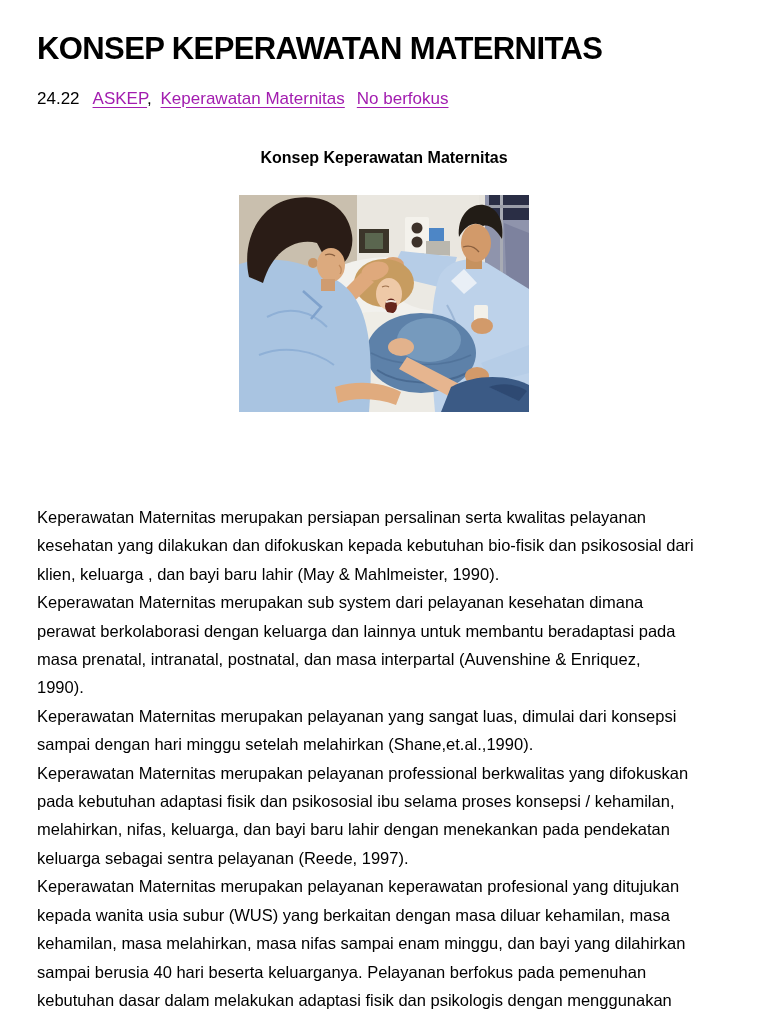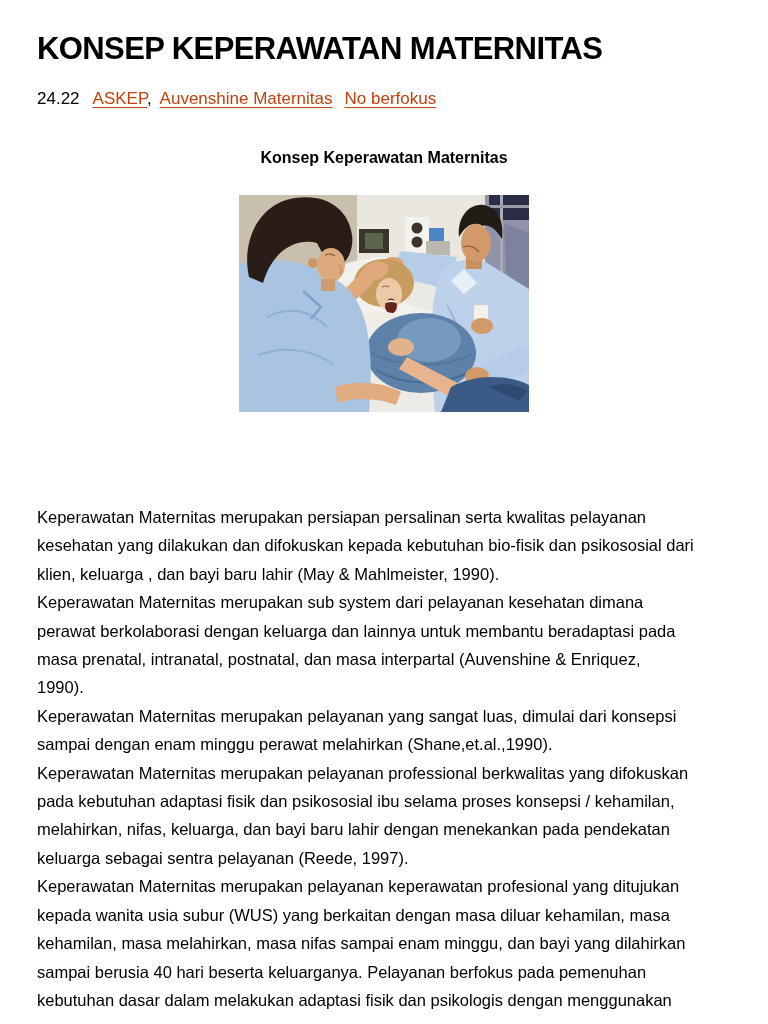--- a/index.html
+++ b/index.html
@@ -21,21 +21,21 @@
     white-space: nowrap;
   }
 
   .meta {
     margin-top: 21px;
     font-size: 17px;
     line-height: 24px;
   }
   .meta .time { margin-right: 13px; }
   .meta a {
-    color: #c2410c;
+    color: #a21caf;
     text-decoration: underline;
     text-underline-offset: 3px;
   }
   .meta .sep { margin-right: 4px; }
   .meta .comments { margin-left: 12px; }
 
   .subtitle {
     margin-top: 37px;
     text-align: center;
     font-weight: 700;
@@ -59,21 +59,21 @@
   .par { white-space: pre-line; }
 </style>
 </head>
 <body>
 
 <div class="page">
 
   <h1 class="post-title">KONSEP KEPERAWATAN MATERNITAS</h1>
 
   <div class="meta">
-    <span class="time">24.22</span><a href="#">ASKEP</a><span class="sep">,</span> <a href="#">Auvenshine Maternitas</a><a href="#" class="comments">No berfokus</a>
+    <span class="time">24.22</span><a href="#">ASKEP</a><span class="sep">,</span> <a href="#">Keperawatan Maternitas</a><a href="#" class="comments">No berfokus</a>
   </div>
 
   <div class="subtitle">Konsep Keperawatan Maternitas</div>
 
   <div class="photo">
     <svg viewBox="0 0 290 217" xmlns="http://www.w3.org/2000/svg">
       <defs>
         <filter id="soft" x="-5%" y="-5%" width="110%" height="110%">
           <feGaussianBlur stdDeviation="0.7"></feGaussianBlur>
         </filter>
@@ -166,21 +166,21 @@
 
   <div class="body-text">
     <div class="par">Keperawatan Maternitas merupakan persiapan persalinan serta kwalitas pelayanan
 kesehatan yang dilakukan dan difokuskan kepada kebutuhan bio-fisik dan psikososial dari
 klien, keluarga , dan bayi baru lahir (May &amp; Mahlmeister, 1990).</div>
     <div class="par">Keperawatan Maternitas merupakan sub system dari pelayanan kesehatan dimana
 perawat berkolaborasi dengan keluarga dan lainnya untuk membantu beradaptasi pada
 masa prenatal, intranatal, postnatal, dan masa interpartal (Auvenshine &amp; Enriquez,
 1990).</div>
     <div class="par">Keperawatan Maternitas merupakan pelayanan yang sangat luas, dimulai dari konsepsi
-sampai dengan enam minggu perawat melahirkan (Shane,et.al.,1990).</div>
+sampai dengan hari minggu setelah melahirkan (Shane,et.al.,1990).</div>
     <div class="par">Keperawatan Maternitas merupakan pelayanan professional berkwalitas yang difokuskan
 pada kebutuhan adaptasi fisik dan psikososial ibu selama proses konsepsi / kehamilan,
 melahirkan, nifas, keluarga, dan bayi baru lahir dengan menekankan pada pendekatan
 keluarga sebagai sentra pelayanan (Reede, 1997).</div>
     <div class="par">Keperawatan Maternitas merupakan pelayanan keperawatan profesional yang ditujukan
 kepada wanita usia subur (WUS) yang berkaitan dengan masa diluar kehamilan, masa
 kehamilan, masa melahirkan, masa nifas sampai enam minggu, dan bayi yang dilahirkan
 sampai berusia 40 hari beserta keluarganya. Pelayanan berfokus pada pemenuhan
 kebutuhan dasar dalam melakukan adaptasi fisik dan psikologis dengan menggunakan</div>
   </div>

